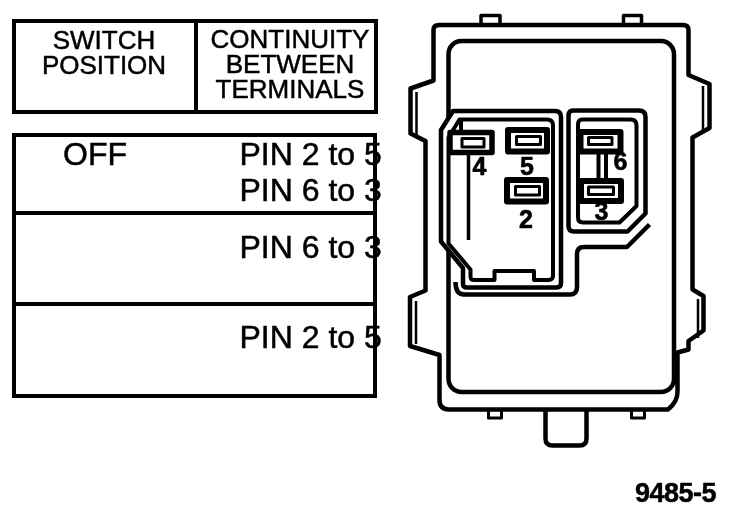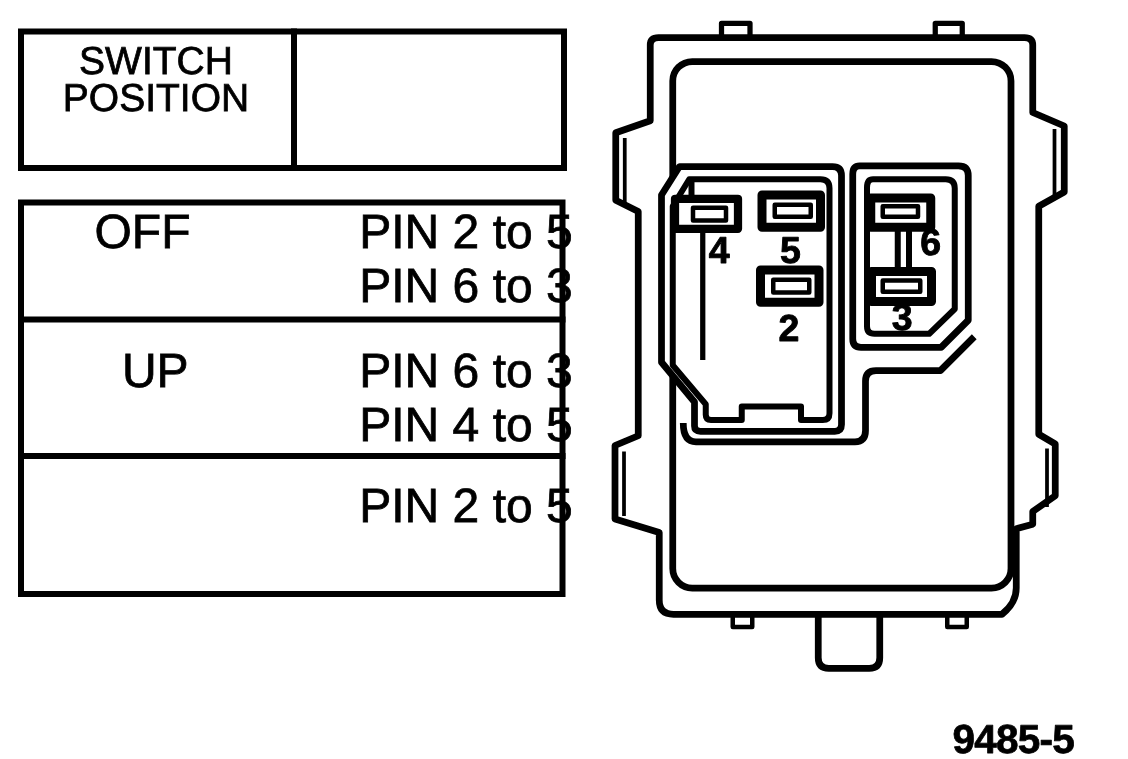--- a/index.html
+++ b/index.html
@@ -12,38 +12,37 @@
 </head>
 <body>
 <div id="page">
 
   <div class="abs" style="left:12px;top:19px;width:366px;height:95px;border:4px solid #000;box-sizing:border-box;"></div>
 
   <div class="abs" style="left:194px;top:19px;width:4px;height:95px;background:#000;"></div>
 
   <div class="abs hdr" style="left:16px;top:28px;width:176px;">SWITCH<br>POSITION</div>
 
+  <div class="abs hdr" style="left:201px;top:26.5px;width:178px;">CONTINUITY<br>BETWEEN<br>TERMINALS</div>
 
   <div class="abs" style="left:12px;top:133px;width:365px;height:265px;border:4px solid #000;box-sizing:border-box;"></div>
 
   <div class="abs" style="left:12px;top:211px;width:365px;height:4px;background:#000;"></div>
 
   <div class="abs" style="left:12px;top:302px;width:365px;height:4px;background:#000;"></div>
 
   <div class="abs bod" style="left:15px;top:142px;width:160px;text-align:center;">OFF</div>
 
   <div class="abs bod" style="left:239.5px;top:142px;">PIN 2 to 5</div>
 
   <div class="abs bod" style="left:239.5px;top:178px;">PIN 6 to 3</div>
 
-  <div class="abs bod" style="left:20px;top:235px;width:167px;text-align:center;">UP</div>
 
   <div class="abs bod" style="left:239.5px;top:235px;">PIN 6 to 3</div>
 
-  <div class="abs bod" style="left:239.5px;top:270.5px;">PIN 4 to 5</div>
 
 
   <div class="abs bod" style="left:239.5px;top:325px;">PIN 2 to 5</div>
 
 
   <svg class="abs" style="left:0;top:0;" width="752" height="506" viewBox="0 0 752 506" fill="none" stroke="#000" stroke-linejoin="round" stroke-linecap="butt">
 
     <rect x="481" y="15.5" width="19" height="10" stroke-width="3.5"></rect>
 
     <rect x="623.5" y="15.5" width="18" height="10" stroke-width="3.5"></rect>

